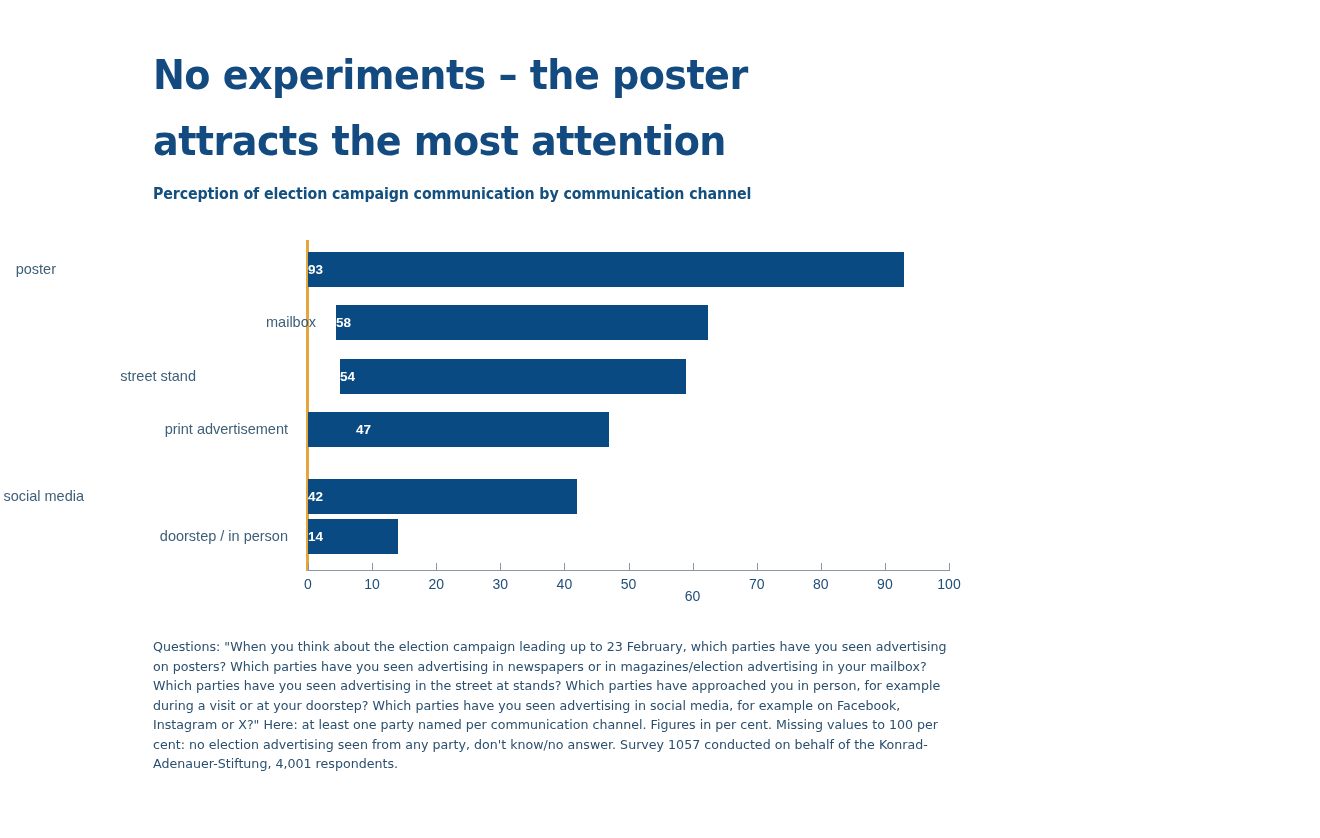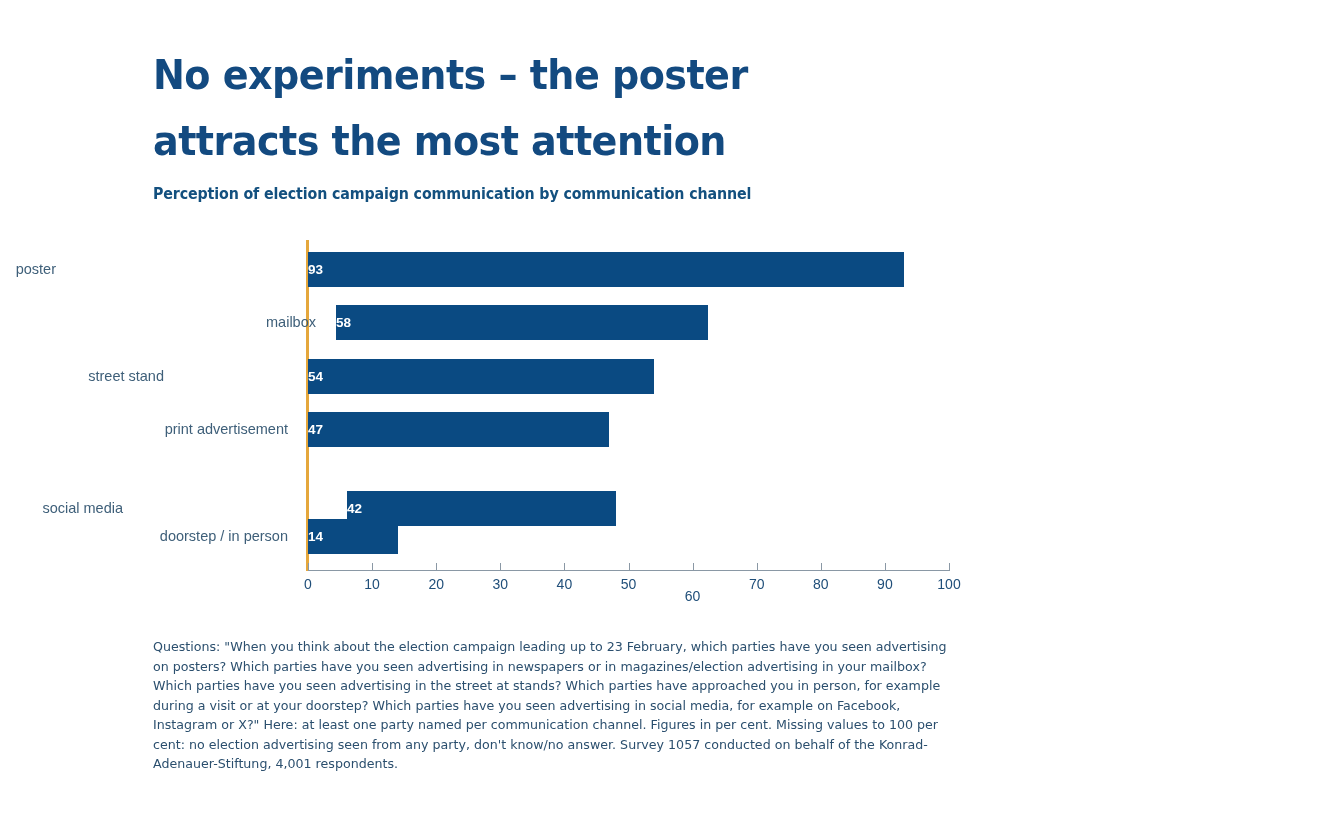--- a/index.html
+++ b/index.html
@@ -176,31 +176,31 @@
         <div class="row" style="top: 252px; width: 1088px;">
           <div class="cat-label" style="top: 0px;">poster</div>
           <div class="bar" style="width: 596.13px; background: rgb(10, 74, 130);"></div>
           <div class="bar-value" style="left: 308px; width: 596.13px;">93</div>
         </div>
         <div class="row" style="top: 305.4px; width: 1320px; margin-left: 28px;">
           <div class="cat-label" style="top: 0px;">mailbox</div>
           <div class="bar" style="width: 371.78px; background: rgb(10, 74, 130);"></div>
           <div class="bar-value" style="left: 308px; width: 371.78px;">58</div>
         </div>
-        <div class="row" style="top: 358.8px; width: 1196px;">
+        <div class="row" style="top: 358.8px; width: 1196px; margin-left: 32px;">
           <div class="cat-label" style="top: 0px;">street stand</div>
           <div class="bar" style="width: 346.14px; background: rgb(10, 74, 130);"></div>
           <div class="bar-value" style="left: 308px; width: 346.14px;">54</div>
         </div>
         <div class="row" style="top: 412.2px; width: 1320px;">
           <div class="cat-label" style="top: 0px;">print advertisement</div>
           <div class="bar" style="width: 301.27px; background: rgb(10, 74, 130);"></div>
-          <div class="bar-value" style="left: 308px; width: 274px;">47</div>
-        </div>
-        <div class="row" style="top: 491px; width: 1116px; margin-left: 39px;">
+          <div class="bar-value" style="left: 308px; width: 274px; padding-left: 48px;">47</div>
+        </div>
+        <div class="row" style="top: 479px; width: 1116px;">
           <div class="cat-label" style="top: 0px;">social media</div>
           <div class="bar" style="width: 269.22px; background: rgb(10, 74, 130);"></div>
           <div class="bar-value" style="left: 308px; width: 269.22px;">42</div>
         </div>
         <div class="row" style="top: 519px; width: 1320px;">
           <div class="cat-label" style="top: 0px;">doorstep / in person</div>
           <div class="bar" style="width: 89.74px; background: rgb(10, 74, 130);"></div>
           <div class="bar-value" style="left: 308px; width: 87px;">14</div>
         </div>
       </div>

